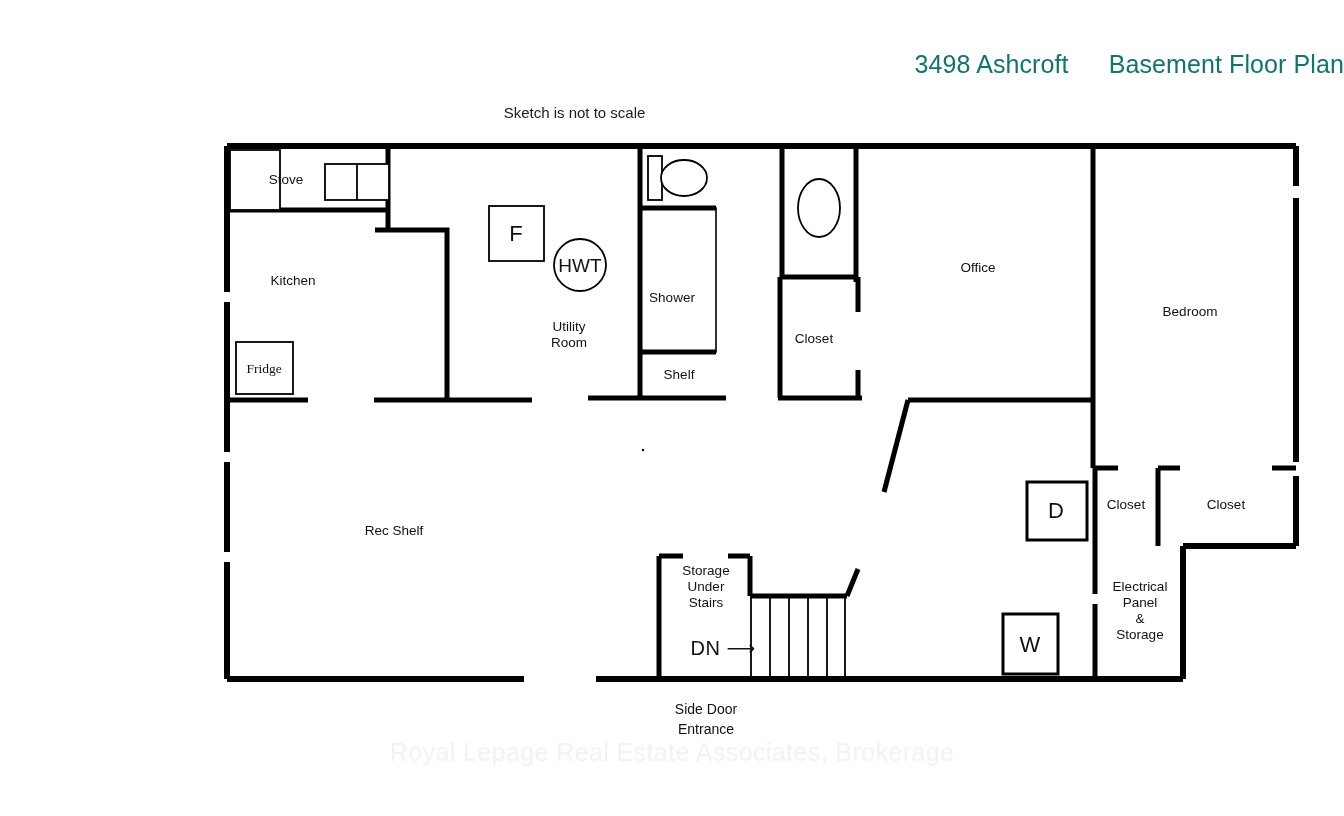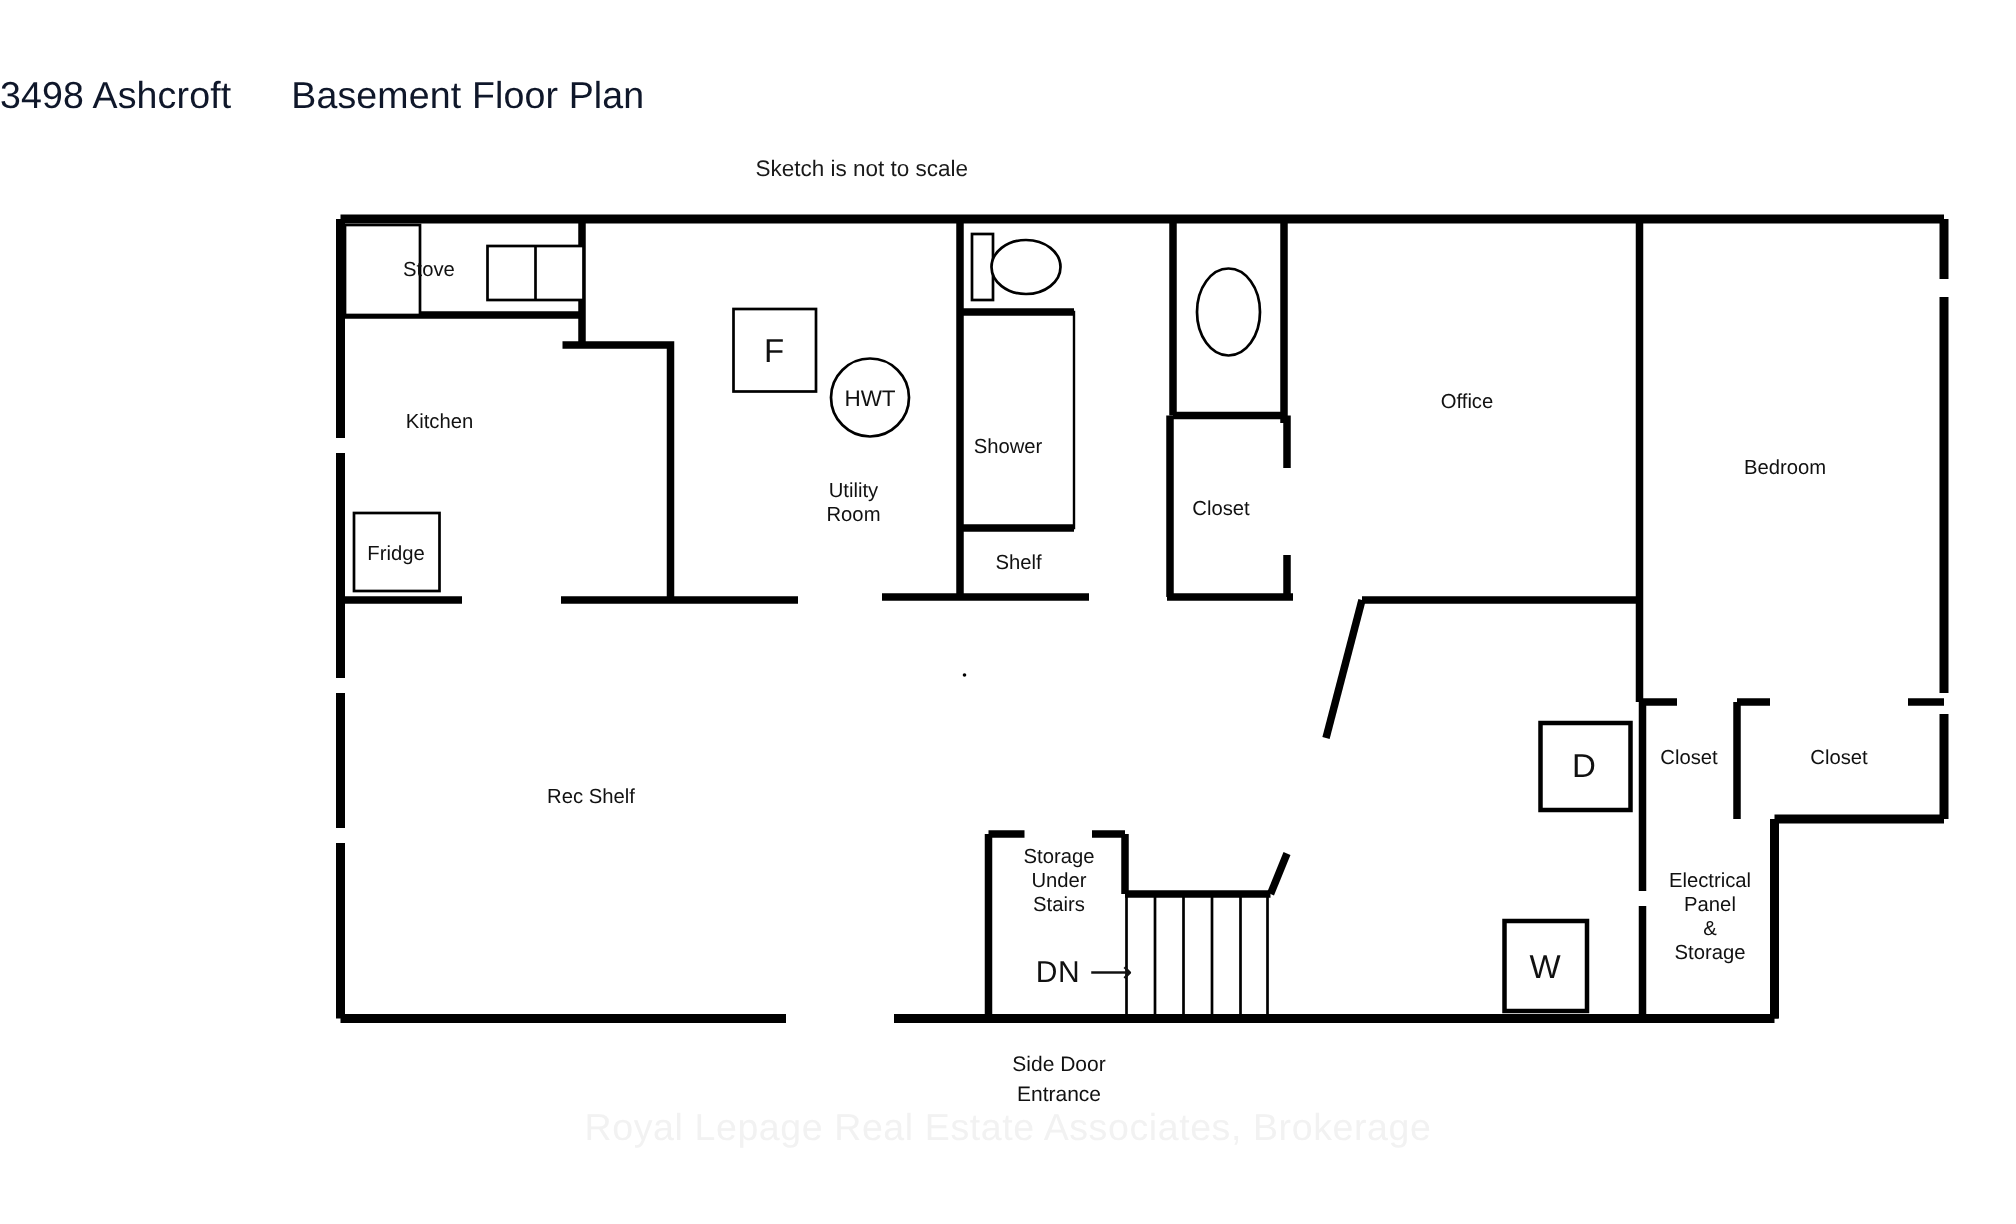--- a/index.html
+++ b/index.html
@@ -19,23 +19,23 @@
   #plan-root {
     position: relative;
     width: 1344px;
     height: 816px;
   }
   .title-row {
     position: absolute;
     left: 0;
     top: 50px;
     width: 1344px;
-    text-align: left;
+    text-align: right;
     font-size: 25px;
-    color: #0f172a;
+    color: #0f766e;
     letter-spacing: 0.1px;
   }
   .title-address {
     display: inline-block;
   }
   .title-gap {
     display: inline-block;
     width: 40px;
   }
   .title-plan {
@@ -82,21 +82,21 @@
   .appliance-label {
     position: absolute;
     font-size: 22px;
     color: #111111;
     text-align: center;
     transform: translate(-50%, -50%);
     pointer-events: none;
   }
   .hwt-label {
     position: absolute;
-    font-size: 15px;
+    font-size: 19px;
     color: #111111;
     text-align: center;
     transform: translate(-50%, -50%);
     pointer-events: none;
   }
   .dn-label {
     position: absolute;
     font-size: 20px;
     color: #111111;
     text-align: center;
@@ -244,21 +244,21 @@
   <div class="room-label" style="left:1226px; top:505px;">Closet</div>
   <div class="room-label" style="left:1140px; top:611px;">Electrical
 Panel
 &amp;
 Storage</div>
   <div class="room-label" style="left:706px; top:587px;">Storage
 Under
 Stairs</div>
 
   <div class="room-label" style="left:254px; top:180px;margin-left:32px;">Stove</div>
-  <div class="room-label" style="left:264px; top:369px;">Fridge</div>
+  <div class="room-label" style="left:264px; top:369px;font-family:Liberation Serif, serif;">Fridge</div>
   <div class="appliance-label" style="left:516px; top:234px;">F</div>
   <div class="hwt-label" style="left:580px; top:266px;">HWT</div>
   <div class="appliance-label" style="left:1056px; top:511px;">D</div>
   <div class="appliance-label" style="left:1030px; top:645px;">W</div>
 
   <div class="dn-label" style="left:723px; top:648px;">DN  ⟶</div>
   <div class="outside-label" style="left:706px; top:699px;">Side Door
 Entrance</div>
 
   <div class="watermark">Royal Lepage Real Estate Associates, Brokerage</div>

